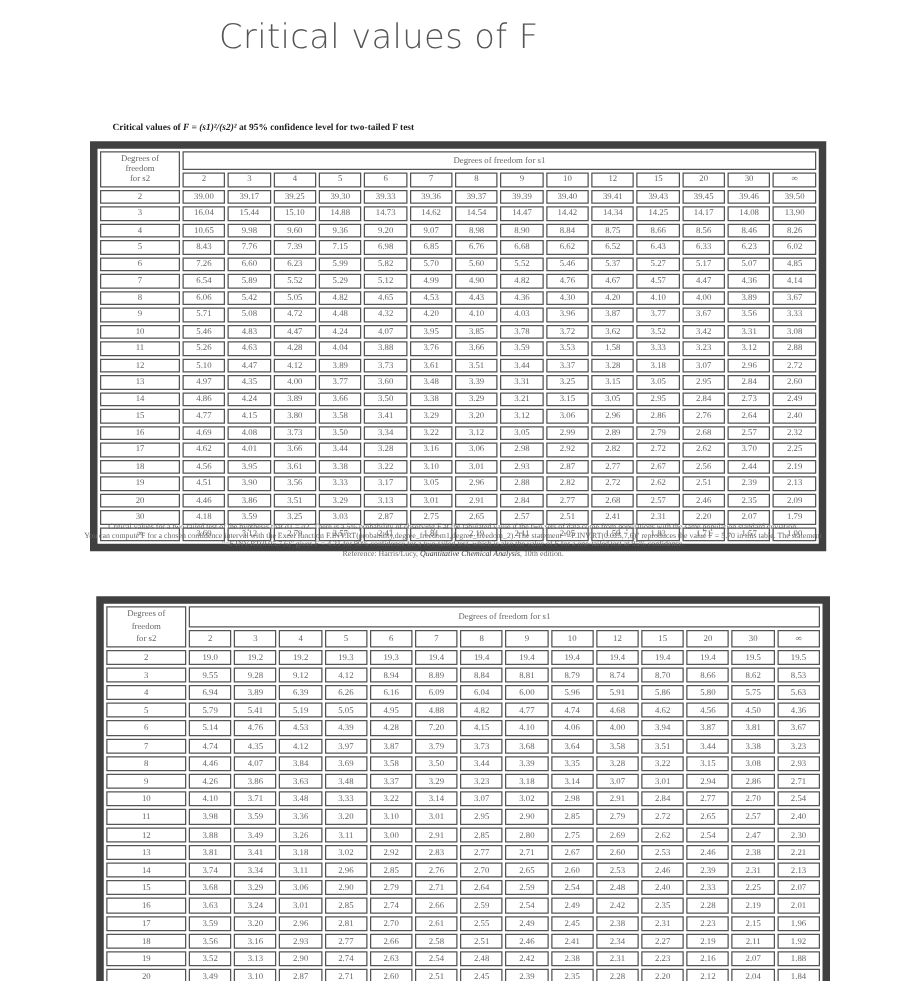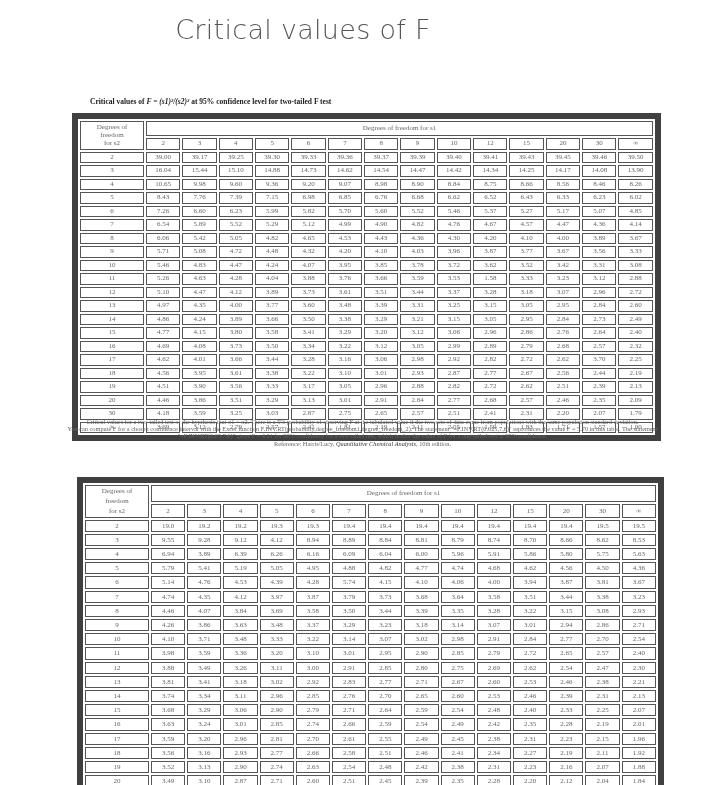--- a/index.html
+++ b/index.html
@@ -516,21 +516,21 @@
         <td>4.50</td>
         <td>4.36</td>
       </tr>
       <tr>
         <td>6</td>
         <td>5.14</td>
         <td>4.76</td>
         <td>4.53</td>
         <td>4.39</td>
         <td>4.28</td>
-        <td>5.74</td>
+        <td>7.20</td>
         <td>4.15</td>
         <td>4.10</td>
         <td>4.06</td>
         <td>4.00</td>
         <td>3.94</td>
         <td>3.87</td>
         <td>3.81</td>
         <td>3.67</td>
       </tr>
       <tr>

